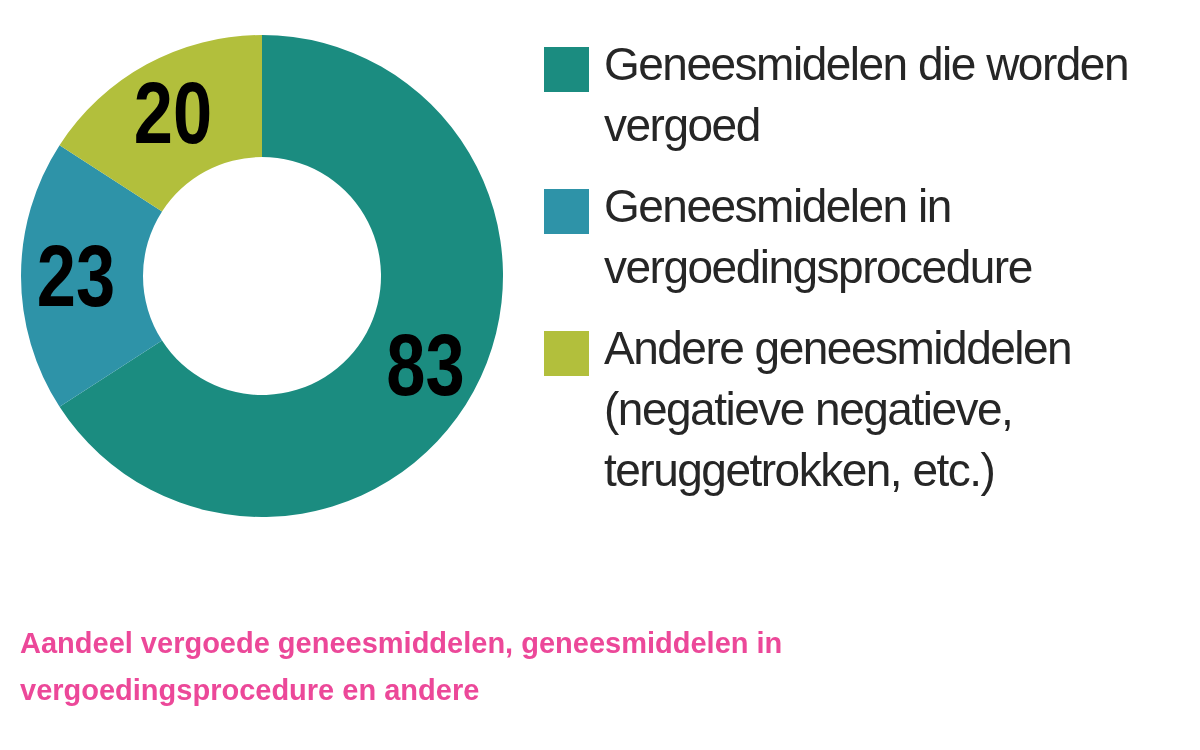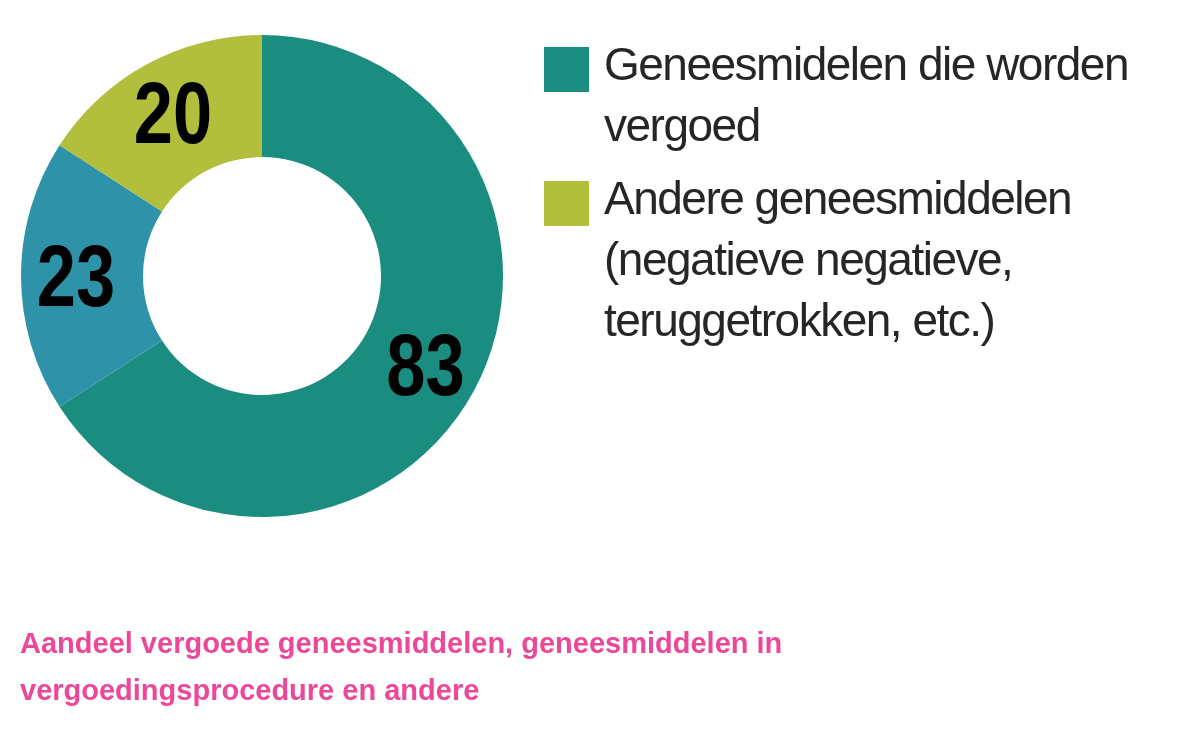--- a/index.html
+++ b/index.html
@@ -25,21 +25,21 @@
   .donut-svg text.slice-value {
     font-family: "Liberation Sans", sans-serif;
     font-weight: 700;
   }
   .legend {
     position: absolute;
     left: 544px;
     top: 34px;
     display: flex;
     flex-direction: column;
-    gap: 12px;
+    gap: 20px;
   }
   .legend-item {
     display: flex;
     align-items: flex-start;
   }
   .legend-swatch {
     flex: 0 0 auto;
     width: 45px;
     height: 45px;
     margin-top: 13px;
@@ -77,20 +77,24 @@
       <path d="M 59.553752520664005 145.2463504083521 A 241 241 0 0 1 261.99999999999994 35 L 261.99999999999994 157 A 119 119 0 0 0 162.03691514505817 211.4369945999747 Z" fill="#b2bf3c"></path>
       <text class="slice-value" transform="translate(172.99693457857262 112.5629651958005) scale(0.8 1)" text-anchor="middle" dominant-baseline="central" font-size="88" fill="#000000">20</text>
     </svg>
 
   <div id="legend" class="legend">
       <div class="legend-item">
         <span class="legend-swatch" style="background: rgb(27, 140, 128);"></span>
         <span class="legend-label">Geneesmidelen die worden vergoed</span>
       </div>
       <div class="legend-item">
+        <span class="legend-swatch" style="background: rgb(46, 147, 168);"></span>
+        <span class="legend-label">Geneesmidelen in vergoedingsprocedure</span>
+      </div>
+      <div class="legend-item">
         <span class="legend-swatch" style="background: rgb(178, 191, 60);"></span>
         <span class="legend-label">Andere geneesmiddelen (negatieve negatieve, teruggetrokken, etc.)</span>
       </div>
     </div>
 
   <div class="caption">Aandeel vergoede geneesmiddelen, geneesmiddelen in vergoedingsprocedure en andere</div>
 
 </div>
 
 </body></html>

